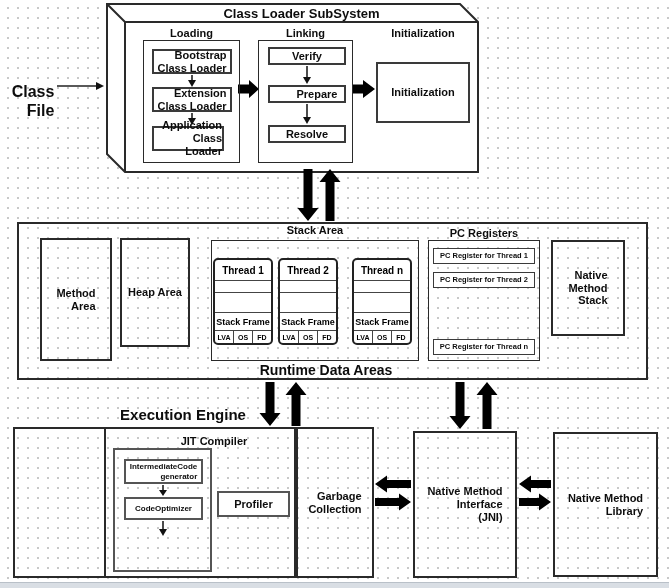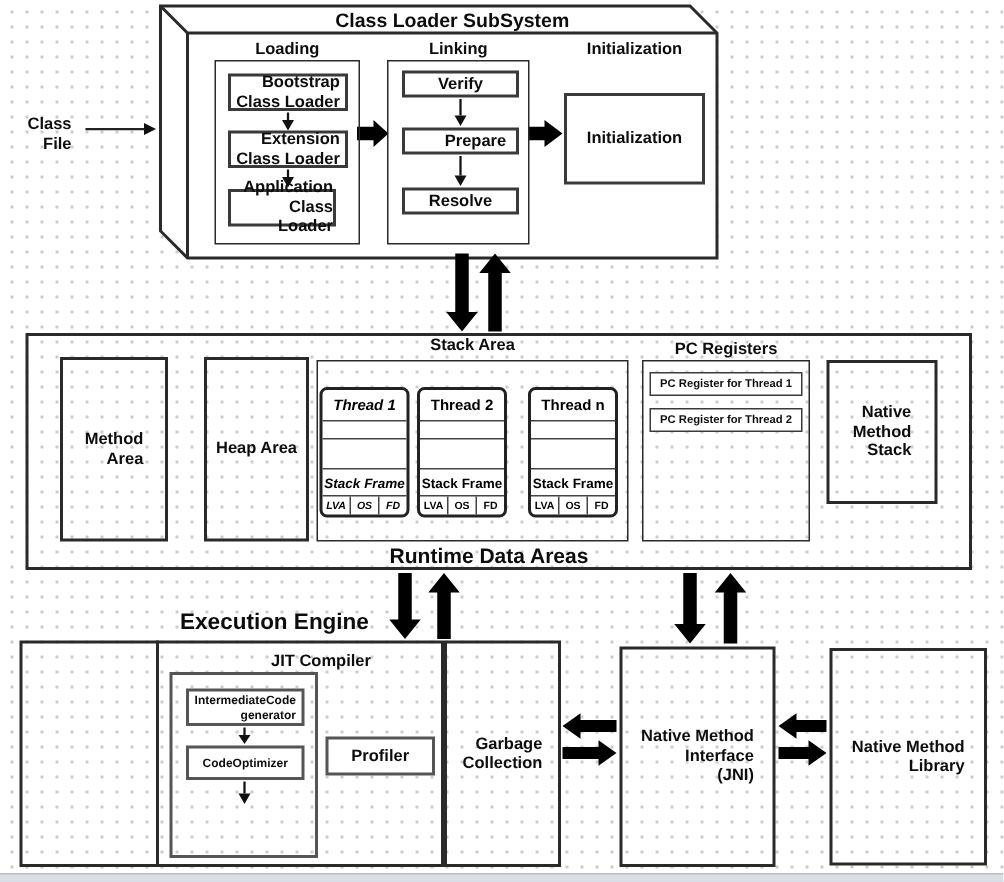--- a/index.html
+++ b/index.html
@@ -96,21 +96,21 @@
     <g>
       <line x1="163" y1="485" x2="163" y2="490" stroke="#111" stroke-width="1.5"></line>
       <polygon points="159,490 167,490 163,496" fill="#111"></polygon>
     </g>
     <g>
       <line x1="163" y1="521" x2="163" y2="529" stroke="#111" stroke-width="1.5"></line>
       <polygon points="159,529 167,529 163,536" fill="#111"></polygon>
     </g>
   </svg>
 
-  <div class="abs lbl lines" style="left:8px;top:74px;width:50px;height:32px;font-size:11px;">
+  <div class="abs lbl lines" style="left:8px;top:86px;width:50px;height:32px;font-size:16px;">
     <div>
       <span>Class</span>
       <span>File</span>
     </div>
   </div>
 
   <div class="abs lbl t-title" style="left:125px;top:5px;width:353px;height:17px;">Class Loader SubSystem</div>
 
   <div class="abs lbl t-sec" style="left:143px;top:26px;width:97px;height:14px;">Loading</div>
   <div class="abs box thin" style="left:143px;top:40px;width:97px;height:123px;"></div>
@@ -146,26 +146,26 @@
 
   <div class="abs box" style="left:17px;top:222px;width:631px;height:158px;"></div>
   <div class="abs lbl t-big" style="left:248px;top:362px;width:156px;height:16px;">Runtime Data Areas</div>
 
   <div class="abs box lbl t-sec lines" style="left:40px;top:238px;width:72px;height:123px;">
     <div>
       <span>Method</span>
       <span>Area</span>
     </div>
   </div>
-  <div class="abs box lbl t-sec" style="left:120px;top:238px;width:70px;height:123px;margin-left:16px;">Heap Area</div>
+  <div class="abs box lbl t-sec" style="left:120px;top:238px;width:70px;height:109px;">Heap Area</div>
 
   <div class="abs lbl t-sec" style="left:211px;top:223px;width:208px;height:14px;">Stack Area</div>
   <div class="abs box thin" style="left:211px;top:240px;width:208px;height:121px;"></div>
 
-  <div class="thread" style="left:213px;top:258px;font-style:italic;">
+  <div class="thread" style="left:213px;top:258px;">
     <div class="th-title">Thread 1</div>
     <div class="th-r1"></div>
     <div class="th-r2"></div>
     <div class="th-frame">Stack Frame</div>
     <div class="th-cells">
       <div class="th-cell">LVA</div>
       <div class="th-cell">OS</div>
       <div class="th-cell">FD</div>
     </div>
   </div>
@@ -189,20 +189,21 @@
       <div class="th-cell">LVA</div>
       <div class="th-cell">OS</div>
       <div class="th-cell">FD</div>
     </div>
   </div>
 
   <div class="abs lbl t-sec" style="left:428px;top:226px;width:112px;height:14px;">PC Registers</div>
   <div class="abs box thin" style="left:428px;top:240px;width:112px;height:121px;"></div>
   <div class="abs wbox thin lbl t-pc" style="left:433px;top:248px;width:102px;height:16px;">PC Register for Thread 1</div>
   <div class="abs wbox thin lbl t-pc" style="left:433px;top:272px;width:102px;height:16px;">PC Register for Thread 2</div>
+  <div class="abs wbox thin lbl t-pc" style="left:433px;top:339px;width:102px;height:16px;">PC Register for Thread n</div>
 
   <div class="abs box lbl t-sec lines" style="left:551px;top:240px;width:74px;height:96px;">
     <div>
       <span>Native</span>
       <span>Method</span>
       <span>Stack</span>
     </div>
   </div>
 
   <div class="abs lbl t-xl" style="left:113px;top:406px;width:140px;height:18px;">Execution Engine</div>

